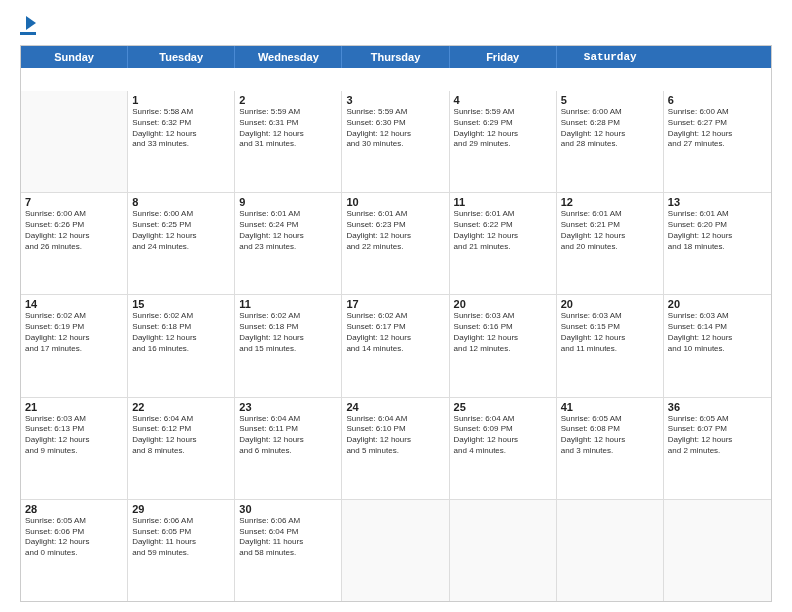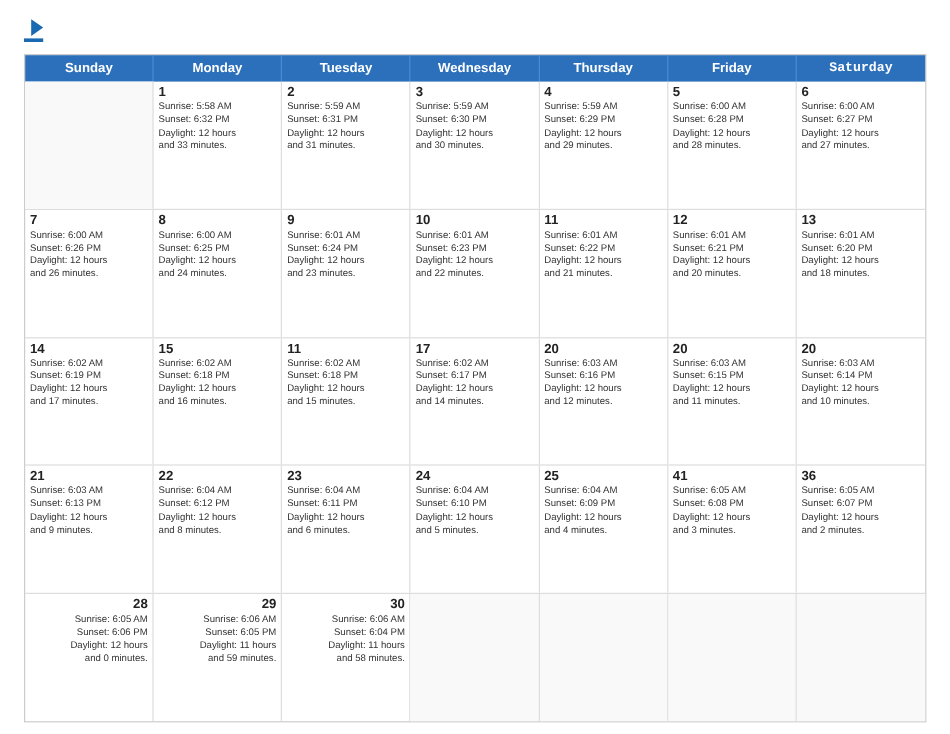--- a/index.html
+++ b/index.html
@@ -69,20 +69,21 @@
     }
     .location {
       font-size: 15px;
       color: #444;
     }
     .calendar {
       flex: 1;
       display: flex;
       flex-direction: column;
       border: 1px solid #ccc;
+      gap: 23px;
     }
     .cal-header {
       display: grid;
       grid-template-columns: repeat(7, 1fr);
       background: #2c6fba;
     }
     .cal-header-cell {
       color: #fff;
       font-size: 11px;
       font-weight: bold;
@@ -95,21 +96,21 @@
       display: flex;
       flex-direction: column;
       flex: 1;
     }
     .cal-row {
       display: grid;
       grid-template-columns: repeat(7, 1fr);
       flex: 1;
       border-bottom: 1px solid #ddd;
     }
-    .cal-row:last-child { border-bottom: none; text-align: right; }
+    .cal-row:last-child { border-bottom: none; }
     .cal-cell {
       border-right: 1px solid #ddd;
       padding: 3px 4px;
       font-size: 8.5px;
       color: #333;
       vertical-align: top;
       min-height: 0;
       overflow: hidden;
     }
     .cal-cell:last-child { border-right: none; }
@@ -142,21 +143,20 @@
     </div>
     <div class="title-block">
       <div class="month-title"></div>
       <div class="location"></div>
     </div>
   </div>
 
   <div class="calendar">
     <div class="cal-header">
     <div class="cal-header-cell">Sunday</div>
-        <div class="cal-header-cell">Monday</div>
         <div class="cal-header-cell">Tuesday</div>
         <div class="cal-header-cell">Wednesday</div>
         <div class="cal-header-cell">Thursday</div>
         <div class="cal-header-cell">Friday</div>
         <div class="cal-header-cell">Saturday</div>
       </div>
     <div class="cal-body">
     <div class="cal-row">
           <div class="cal-cell empty"></div>
           <div class="cal-cell">

